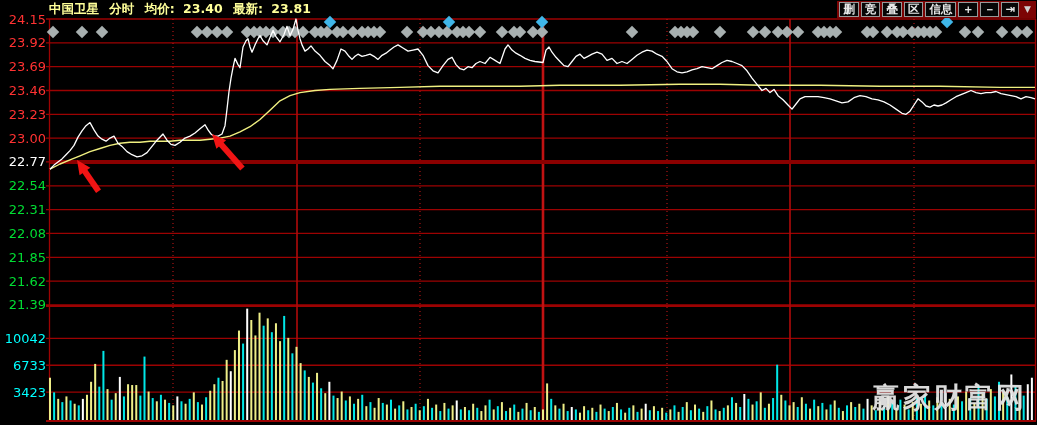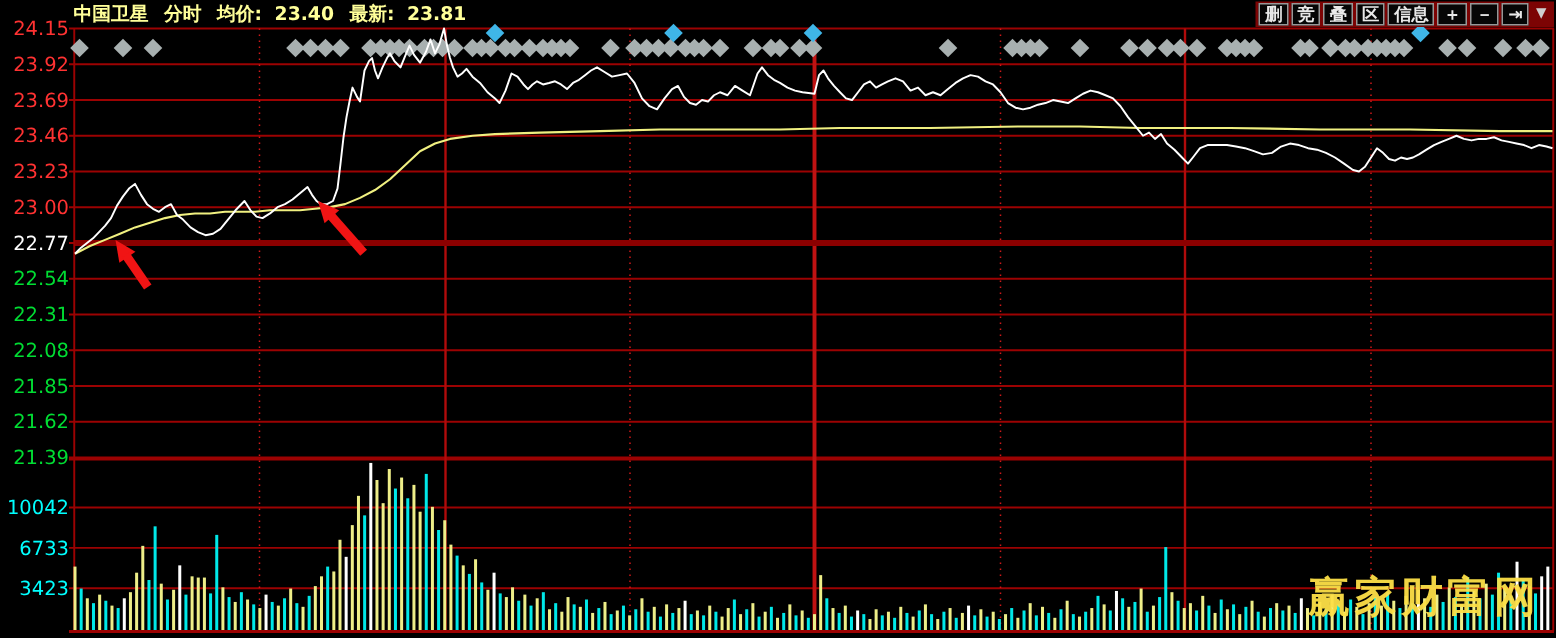--- a/index.html
+++ b/index.html
@@ -408,15 +408,15 @@
       <text x="46" y="214.12399999999997" fill="#00dd33" text-anchor="end" font-size="13px">22.31</text>
       <text x="46" y="237.95200000000003" fill="#00dd33" text-anchor="end" font-size="13px">22.08</text>
       <text x="46" y="261.7799999999997" fill="#00dd33" text-anchor="end" font-size="13px">21.85</text>
       <text x="46" y="285.6079999999997" fill="#00dd33" text-anchor="end" font-size="13px">21.62</text>
       <text x="46" y="309.43599999999975" fill="#00dd33" text-anchor="end" font-size="13px">21.39</text>
       <text x="46" y="342.8577235772358" fill="#00ffff" text-anchor="end" font-size="13px">10042</text>
       <text x="46" y="369.760162601626" fill="#00ffff" text-anchor="end" font-size="13px">6733</text>
       <text x="46" y="396.6707317073171" fill="#00ffff" text-anchor="end" font-size="13px">3423</text>
     </svg>
 
-  <div class="watermark" style="color: #fde047;">赢家财富网</div>
+  <div class="watermark" style="color: #e5e5e5;">赢家财富网</div>
 
 </div>
 
 </body></html>

